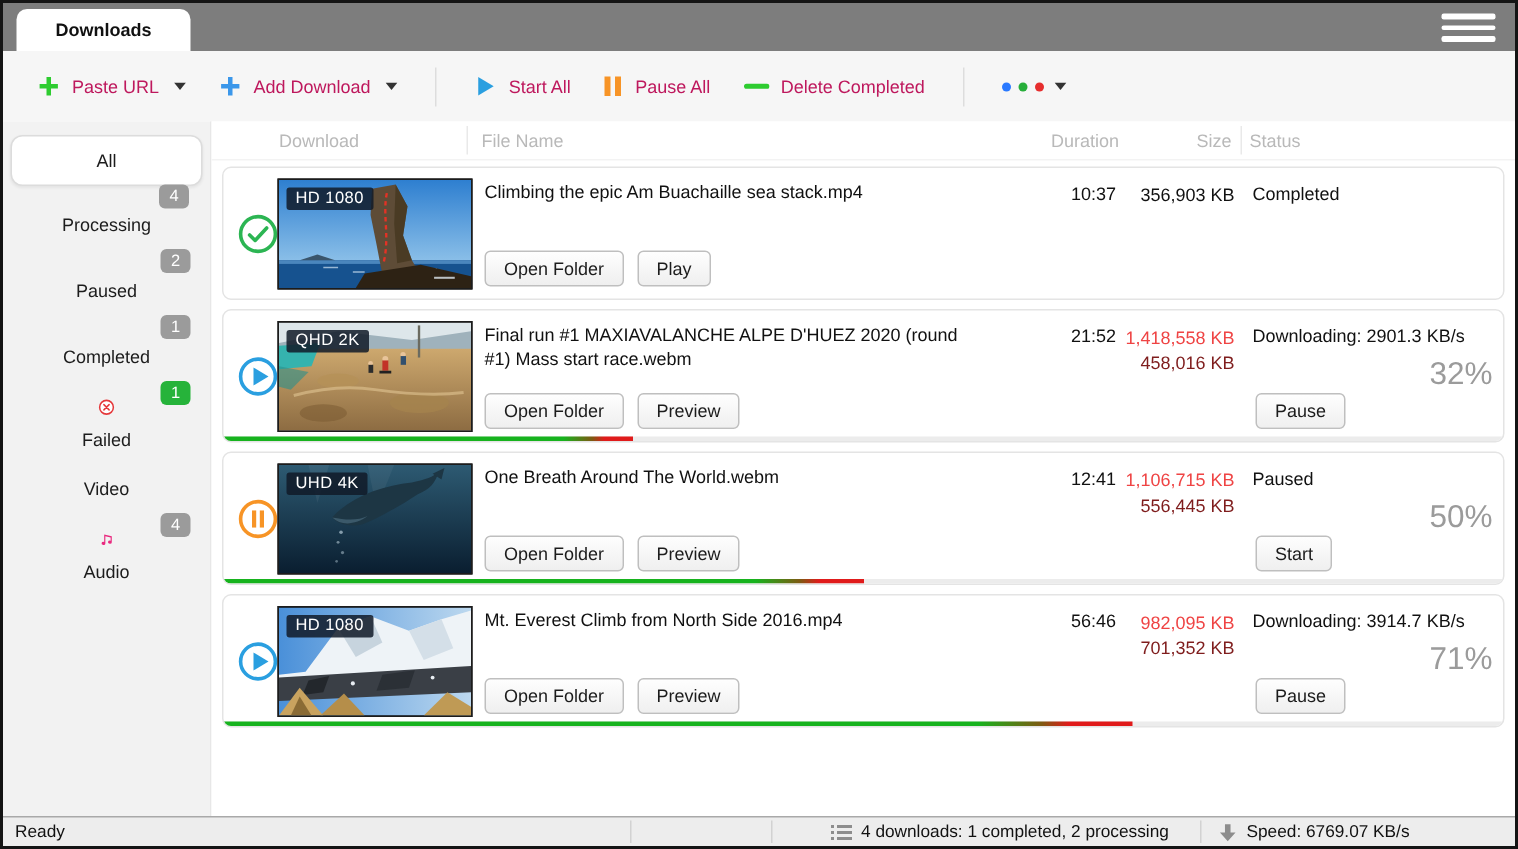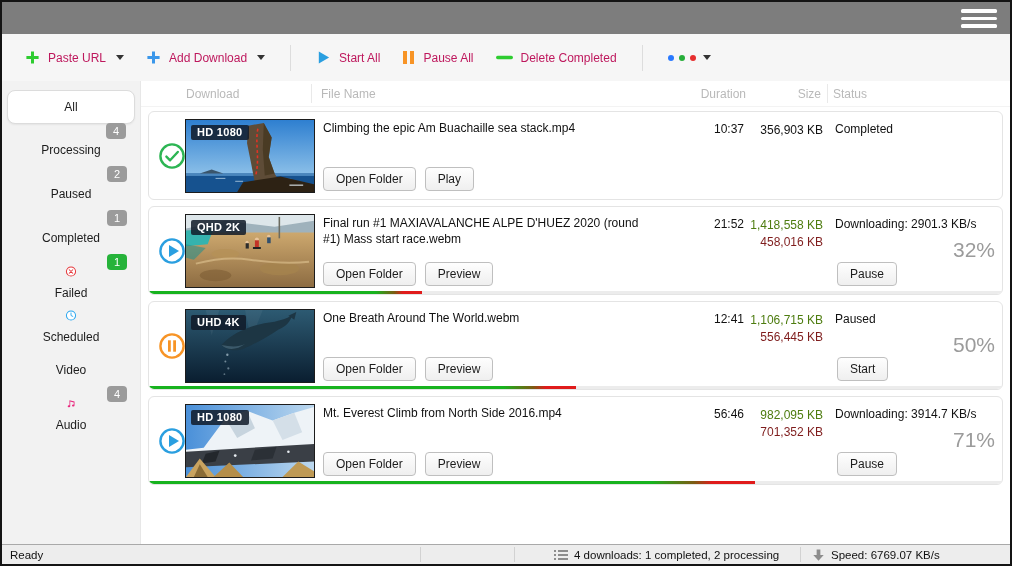--- a/index.html
+++ b/index.html
@@ -77,37 +77,37 @@
   .lh-sep2{ position:absolute; left:686px; top:3px; bottom:3px; width:1px; background:#e9e9e9; }
 
   .cards{ flex:1 1 auto; padding:4px 7px 0 7px; overflow:hidden; }
   .card{
     position:relative; height:89px; margin-bottom:6px;
     border:1px solid #e4e4e4; border-radius:6px; background:#fff; overflow:hidden;
   }
   .c-icon{ position:absolute; left:9px; top:50%; transform:translateY(-50%); }
   .c-thumb{
     position:absolute; left:36px; top:7px; width:130px; height:74px;
-    border:1px solid #1c1c1c; background:#000000;font-weight:bold;
+    border:1px solid #1c1c1c; background:#000000;
   }
   .c-thumb svg{ display:block; width:100%; height:100%; }
   .thumb-badge{
     position:absolute; top:5px; left:5px; background:rgba(16,26,40,.85);
     color:#fff; font-size:11px; padding:1px 6px 2px 6px; border-radius:2px; letter-spacing:.3px;
   }
   .c-name{ position:absolute; left:174px; top:8px; width:332px; font-size:12px; color:#111; line-height:1.35; }
   .c-buttons{ position:absolute; left:174px; bottom:8px; display:flex; gap:9px; }
   .btn{
     font-family:inherit; font-size:12px; color:#1c1c1c;
     background:linear-gradient(#fefefe,#efefef); border:1px solid #bfbfbf;
     border-radius:4px; padding:4px 12px;margin-top:44px;
   }
   .c-dur{ position:absolute; left:500px; top:10px; width:95px; text-align:right; font-size:12px; color:#111; }
   .c-sizes{ position:absolute; left:588px; top:10px; width:86px; text-align:right; font-size:12px; line-height:1.45; }
-  .size-total{ color:#4d7c0f; } .size-total.dark{ color:#111; }
+  .size-total{ color:#ef4444; } .size-total.dark{ color:#111; }
   .size-done{ color:#7f1d1d; }
   .c-status{ position:absolute; left:686px; top:10px; font-size:12px; color:#111; }
   .c-percent{ position:absolute; right:7px; top:31px; font-size:21px; color:#9b9b9b; }
   .c-action{ position:absolute; left:688px; bottom:8px; }
   .c-progress{ position:absolute; left:0; right:0; bottom:0; height:3px; background:#ececec; }
   .c-progress .fill{
     height:100%;
     background:linear-gradient(90deg,#17b31e 0%,#17b31e 83%,#7e5a12 90%,#e01b1b 93%,#e01b1b 100%);
   }
 
@@ -119,20 +119,21 @@
   .sb-ready{ padding-left:8px; }
   .sb-sep{ position:absolute; top:2px; bottom:2px; width:1px; background:#d2d2d2; }
   .sb-group{ position:absolute; display:flex; align-items:center; gap:6px; }
 </style>
 </head>
 <body>
 
 <div class="window">
 
   <div class="titlebar">
+    <div class="tab active">Downloads</div>
     <div class="hamburger">
       <span></span>
         <span></span>
         <span></span>
     </div>
   </div>
 
   <div class="toolbar">
     <button class="tbtn">
       <svg class="" width="15" height="15" viewBox="0 0 16 16">
@@ -222,28 +223,20 @@
           </svg>
         <span>Completed</span>
         <span class="badge green">1</span>
       </div>
       <div class="side-item">
         <svg width="20" height="20" viewBox="0 0 24 24">
             <circle cx="12" cy="12" r="10" fill="#fff" stroke="#e5383b" stroke-width="2.2"></circle>
             <path d="M8.2 8.2 L15.8 15.8 M15.8 8.2 L8.2 15.8" stroke="#e5383b" stroke-width="2.2" stroke-linecap="round"></path>
           </svg>
         <span>Failed</span>
-
-      </div>
-      <div class="side-item">
-        <svg width="20" height="20" viewBox="0 0 24 24">
-            <circle cx="12" cy="12" r="10" fill="#fff" stroke="#2aa7f0" stroke-width="2.2"></circle>
-            <path d="M12 6.5 V12 L16 14" fill="none" stroke="#2aa7f0" stroke-width="2" stroke-linecap="round"></path>
-          </svg>
-        <span>Scheduled</span>
 
       </div>
       <div class="side-item">
         <svg width="20" height="20" viewBox="0 0 20 20">
           <rect x="2" y="2.5" width="16" height="15" rx="1.5" fill="#2f86d6"></rect>
           <rect x="3.6" y="4.5" width="2" height="2.4" fill="#fff"></rect>
             <rect x="3.6" y="8.8" width="2" height="2.4" fill="#fff"></rect>
             <rect x="3.6" y="13.1" width="2" height="2.4" fill="#fff"></rect>
           <rect x="14.4" y="4.5" width="2" height="2.4" fill="#fff"></rect>
             <rect x="14.4" y="8.8" width="2" height="2.4" fill="#fff"></rect>

